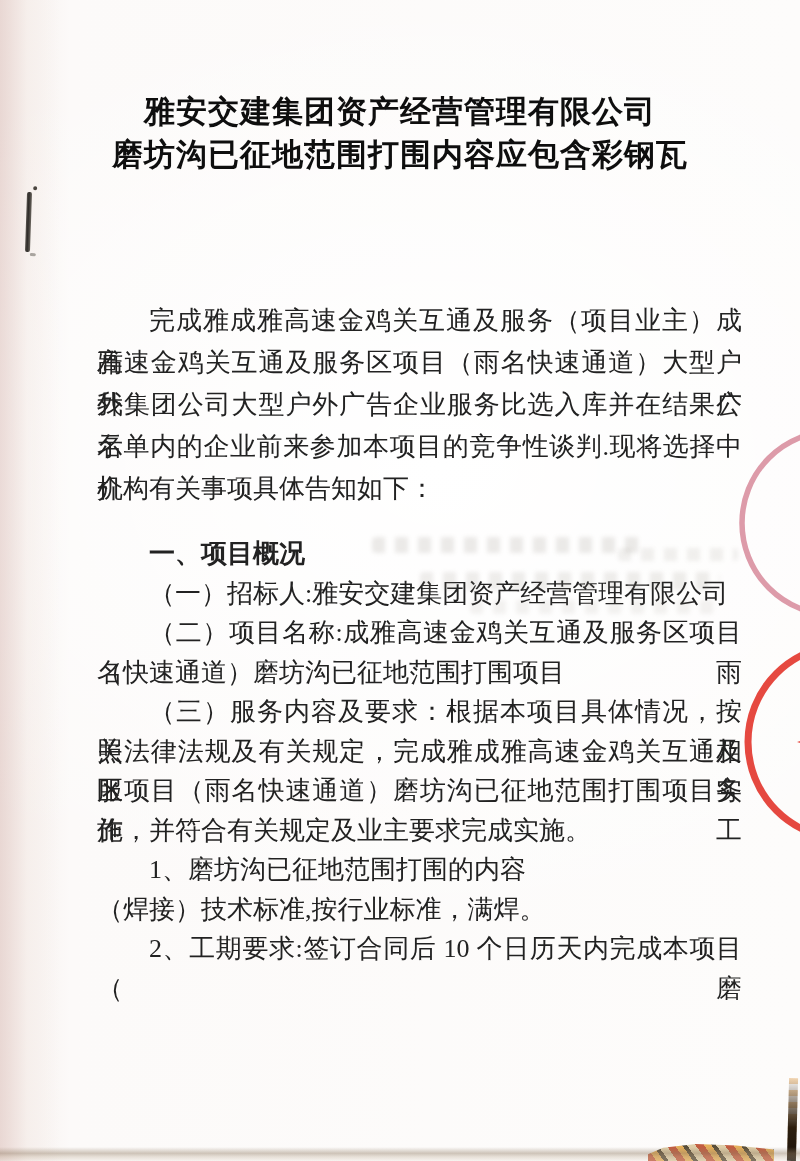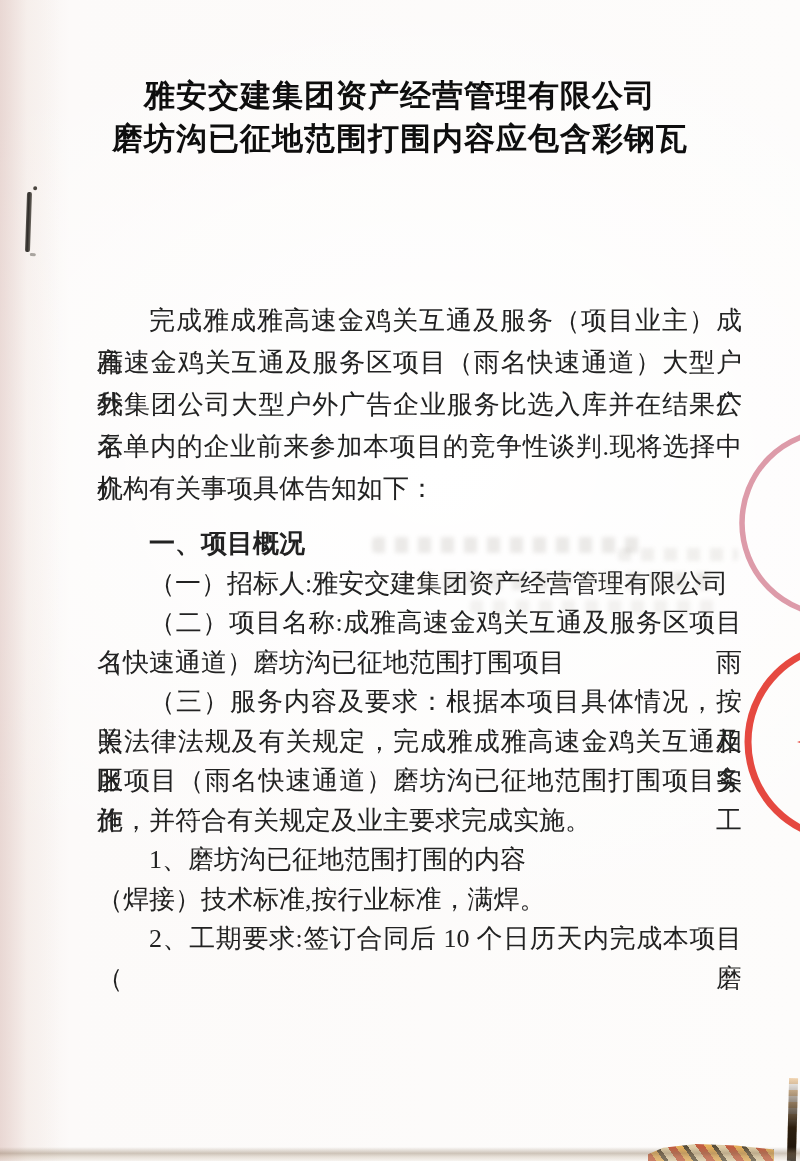--- a/index.html
+++ b/index.html
@@ -36,36 +36,36 @@
     content:""; position:absolute; left:6px; top:-6px; width:4px; height:4px;
     background:#4a453f; border-radius:50%;
   }
   .staple::after {
     content:""; position:absolute; left:5px; bottom:-4px; width:6px; height:3px;
     background:rgba(90,85,78,.5); border-radius:2px;
   }
 
   
   .title {
-    position:absolute; left:60px; right:60px; top:74px;
+    position:absolute; left:60px; right:60px; top:90px;
     text-align:center; font-size:31px; font-weight:700; color:#0e0e0e;
     line-height:43px; letter-spacing:1px;
   }
 
   
   .doc-body {
     position:absolute; left:97px; top:300px; width:645px;
     font-size:26px; color:#222; 
   }
   .line { line-height:39.5px; height:39.5px; white-space:nowrap; }
   .line.p1 { line-height:42px; height:42px; }
   .line.j { white-space:normal; text-align:justify; text-align-last:justify; }
   .line.ind { text-indent:52px; }
   .line.b { font-weight:700; }
-  .line.heading { margin-top:14px; }
+  .line.heading { margin-top:24px; }
 
   
   .smudge {
     position:absolute; pointer-events:none; filter:blur(2px); opacity:.30;
     background:repeating-linear-gradient(90deg, rgba(140,132,120,.55) 0 13px, rgba(140,132,120,0) 13px 23px);
     border-radius:4px;
   }
   .smudge.s1 { left:372px; top:537px; width:270px; height:16px; }
   .smudge.s2 { left:420px; top:572px; width:300px; height:18px; opacity:.26; }
   .smudge.s3 { left:618px; top:548px; width:120px; height:13px; opacity:.22; }

